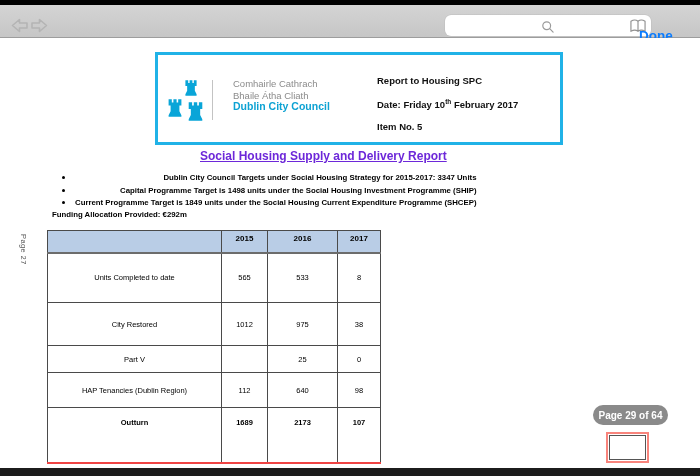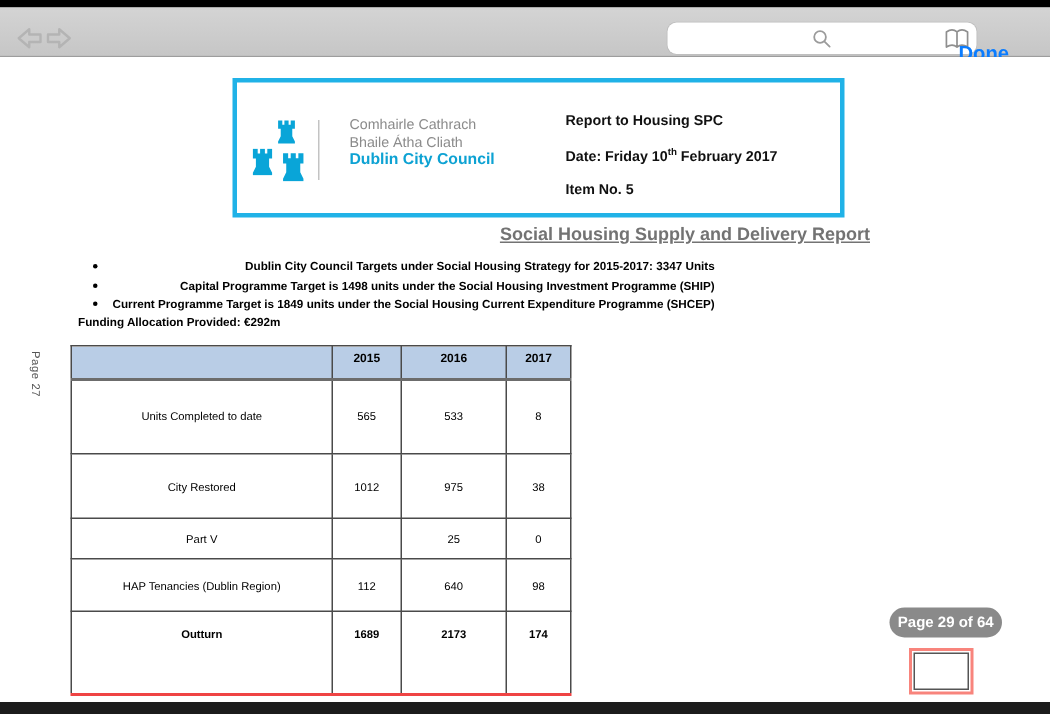--- a/index.html
+++ b/index.html
@@ -23,22 +23,22 @@
   .castle{position:absolute;}
   .castle.c-top{left:26px;top:25px;width:14px;height:16px;}
   .castle.c-left{left:9px;top:44px;width:16px;height:18px;}
   .castle.c-right{left:29px;top:47px;width:17px;height:19px;}
   .logo-sep{position:absolute;left:54px;top:25px;width:1px;height:40px;background:#c3c3c3;}
   .logo-text{position:absolute;left:75px;top:23px;font-size:9.5px;line-height:11.5px;color:#8b8b8b;white-space:nowrap;}
   .logo-text .brand{font-size:10.5px;font-weight:700;color:#0da2d3;}
   .meta{position:absolute;left:219px;font-size:9.5px;font-weight:700;color:#111;white-space:nowrap;}
   .meta.m1{top:20px}.meta.m2{top:43px}.meta.m3{top:66px}
   .meta sup{font-size:6.5px;}
-  .doc-title{position:absolute;left:200px;top:111px;width:380px;text-align:right;
-             font-size:12px;font-weight:700;text-decoration:underline;color:#737373;white-space:nowrap;}
+  .doc-title{position:absolute;left:200px;top:111px;width:380px;text-align:left;
+             font-size:12px;font-weight:700;text-decoration:underline;color:#6d28d9;white-space:nowrap;}
   .bullets{position:absolute;left:62px;top:133px;}
   .bullet{display:flex;align-items:center;height:12.8px;font-size:7.8px;font-weight:700;color:#000;white-space:nowrap;justify-content:space-between;}
   .bullet .dot{flex:none;width:3px;height:3px;background:#000;border-radius:50%;margin-right:10px;}
   .funding{position:absolute;left:52px;top:172px;font-size:7.8px;font-weight:700;color:#000;}
   .side-label{position:absolute;left:19px;top:196px;writing-mode:vertical-rl;text-orientation:mixed;
               font-size:7.5px;color:#555;letter-spacing:.4px;}
   
   .report-table{position:absolute;left:47px;top:192px;border-collapse:collapse;table-layout:fixed;
                 font-size:7.5px;color:#000;padding-left:18px;}
   .report-table td,.report-table th{border:1px solid #4a4a4a;text-align:center;vertical-align:middle;
@@ -184,21 +184,21 @@
         <tr style="height:35px">
           <td>HAP Tenancies (Dublin Region)</td>
           <td>112</td>
           <td>640</td>
           <td>98</td>
         </tr>
         <tr style="height:55px" class="total">
           <td>Outturn</td>
           <td>1689</td>
           <td>2173</td>
-          <td>174</td>
+          <td>107</td>
         </tr>
       </tbody>
     </table>
   </div>
 
   <div class="page-badge">Page 29 of 64</div>
 
   <div class="thumb">
     <span class="thumb-inner"></span>
   </div>

